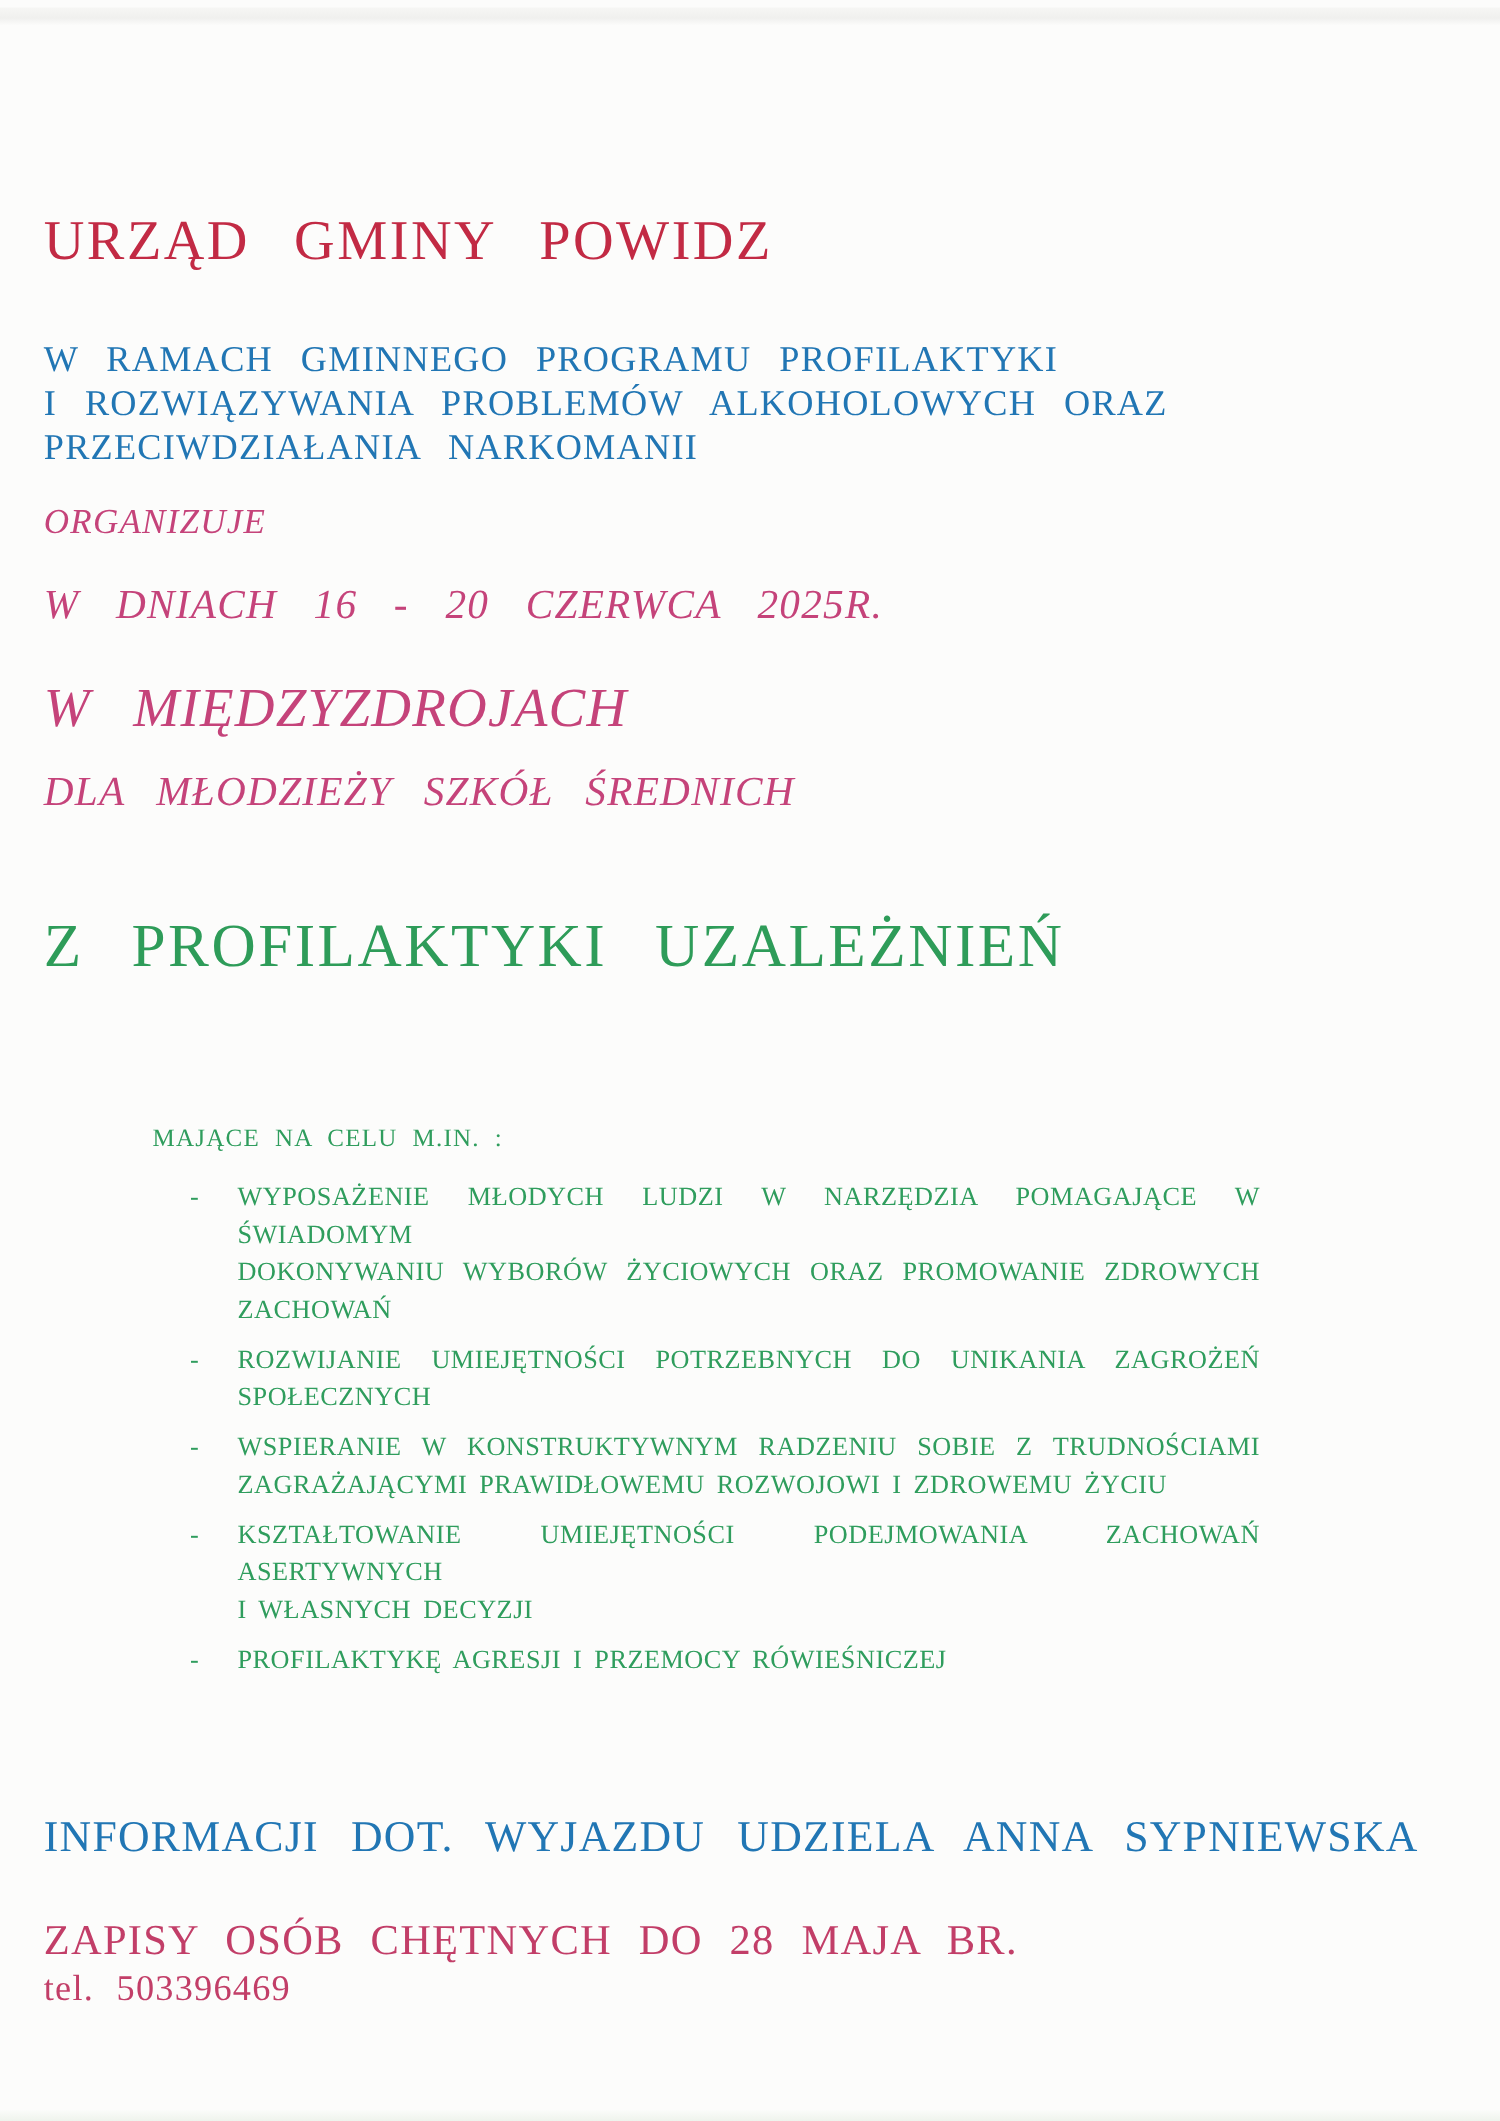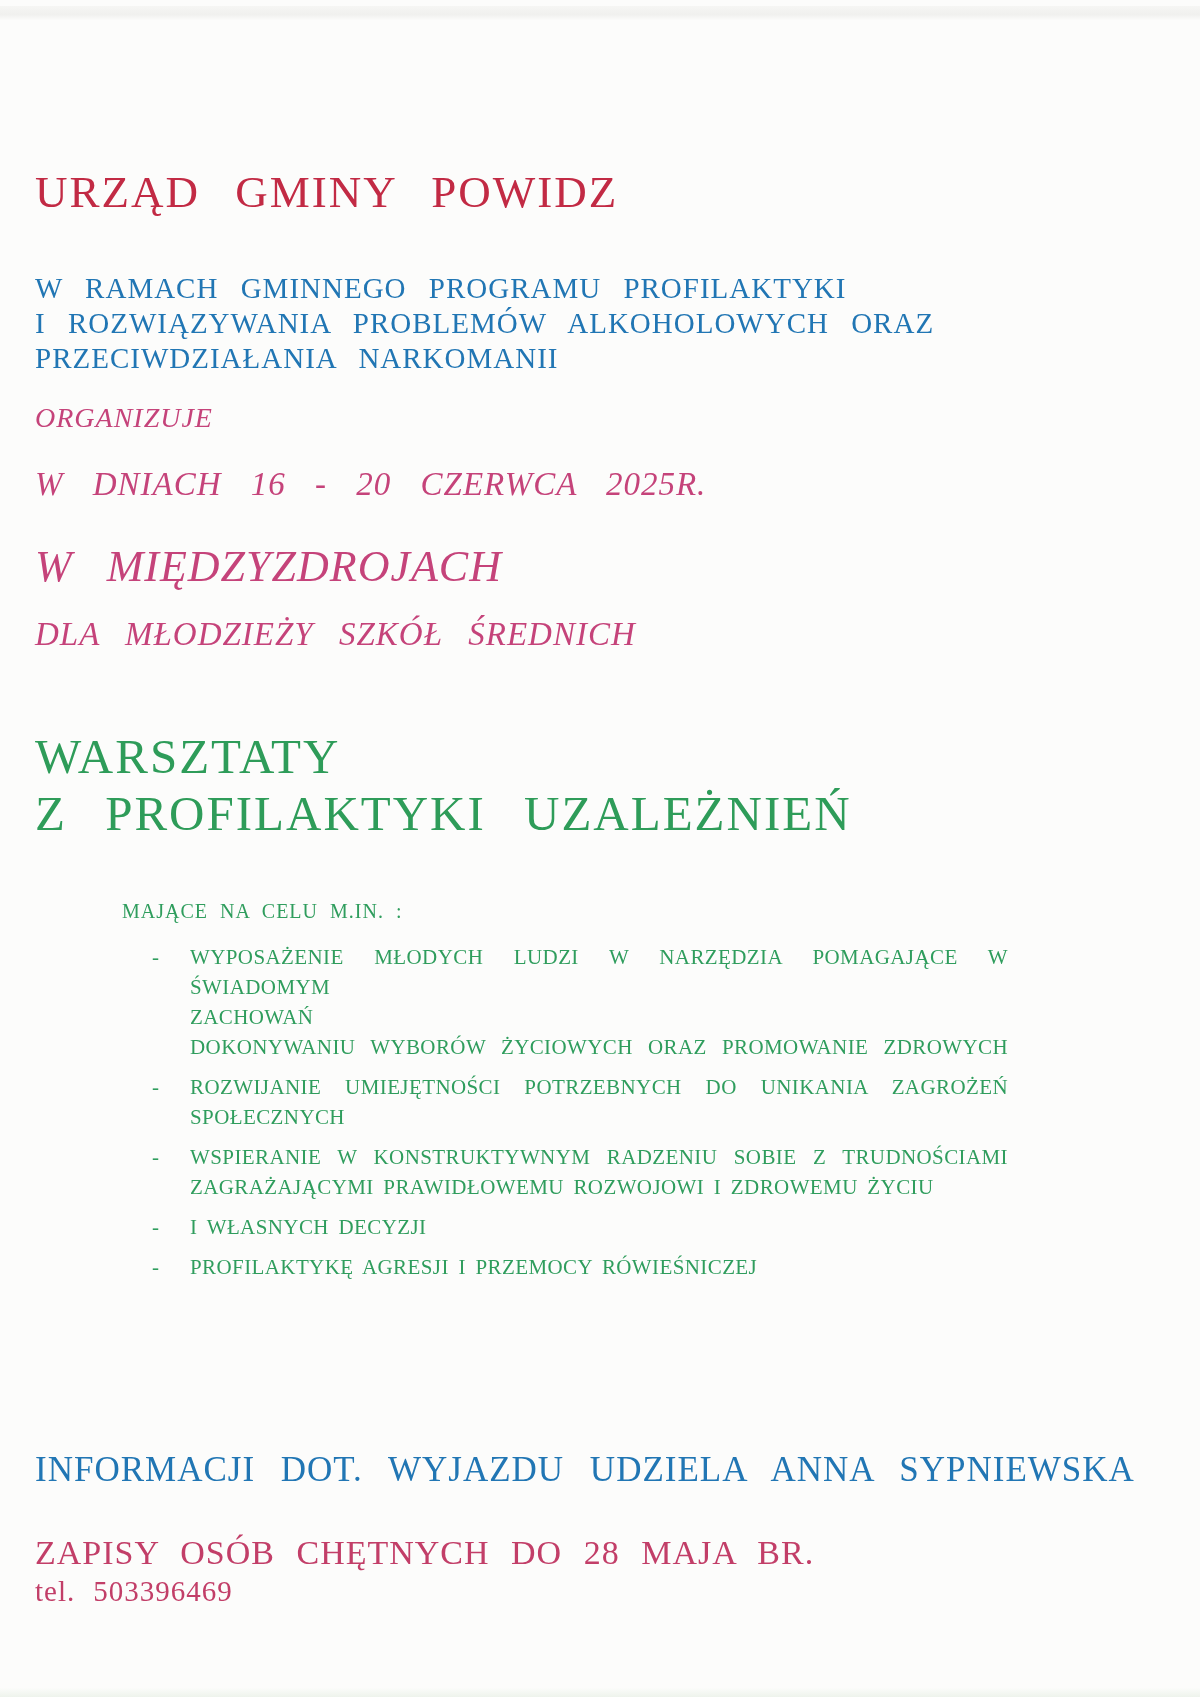--- a/index.html
+++ b/index.html
@@ -121,34 +121,33 @@
   <div>I ROZWIĄZYWANIA PROBLEMÓW ALKOHOLOWYCH ORAZ</div>
   <div>PRZECIWDZIAŁANIA NARKOMANII</div>
 </div>
 
 <div class="abs center ev organizes">ORGANIZUJE</div>
 <div class="abs center ev dates">W DNIACH 16 - 20 CZERWCA 2025R.</div>
 <div class="abs center ev location">W MIĘDZYZDROJACH</div>
 <div class="abs center ev audience">DLA MŁODZIEŻY SZKÓŁ ŚREDNICH</div>
 
 <div class="abs center workshop">
-  <div>WARSZTATY</div>
   <div>Z PROFILAKTYKI UZALEŻNIEŃ</div>
 </div>
 
 <div class="abs goals-heading">MAJĄCE NA CELU M.IN. :</div>
 
 <div class="abs goals">
 
   <div class="bullet">
     <div class="dash">-</div>
     <div class="lines">
       <div class="bl just">WYPOSAŻENIE MŁODYCH LUDZI W NARZĘDZIA POMAGAJĄCE W ŚWIADOMYM</div>
+      <div class="bl just">DOKONYWANIU WYBORÓW ŻYCIOWYCH ORAZ PROMOWANIE ZDROWYCH</div>
       <div class="bl">ZACHOWAŃ</div>
-      <div class="bl just">DOKONYWANIU WYBORÓW ŻYCIOWYCH ORAZ PROMOWANIE ZDROWYCH</div>
     </div>
   </div>
 
   <div class="bullet">
     <div class="dash">-</div>
     <div class="lines">
       <div class="bl just">ROZWIJANIE UMIEJĘTNOŚCI POTRZEBNYCH DO UNIKANIA ZAGROŻEŃ</div>
       <div class="bl">SPOŁECZNYCH</div>
     </div>
   </div>
@@ -157,20 +156,21 @@
     <div class="dash">-</div>
     <div class="lines">
       <div class="bl just">WSPIERANIE W KONSTRUKTYWNYM RADZENIU SOBIE Z TRUDNOŚCIAMI</div>
       <div class="bl">ZAGRAŻAJĄCYMI PRAWIDŁOWEMU ROZWOJOWI I ZDROWEMU ŻYCIU</div>
     </div>
   </div>
 
   <div class="bullet">
     <div class="dash">-</div>
     <div class="lines">
+      <div class="bl just">KSZTAŁTOWANIE UMIEJĘTNOŚCI PODEJMOWANIA ZACHOWAŃ ASERTYWNYCH</div>
       <div class="bl">I WŁASNYCH DECYZJI</div>
     </div>
   </div>
 
   <div class="bullet">
     <div class="dash">-</div>
     <div class="lines">
       <div class="bl">PROFILAKTYKĘ AGRESJI I PRZEMOCY RÓWIEŚNICZEJ</div>
     </div>
   </div>

